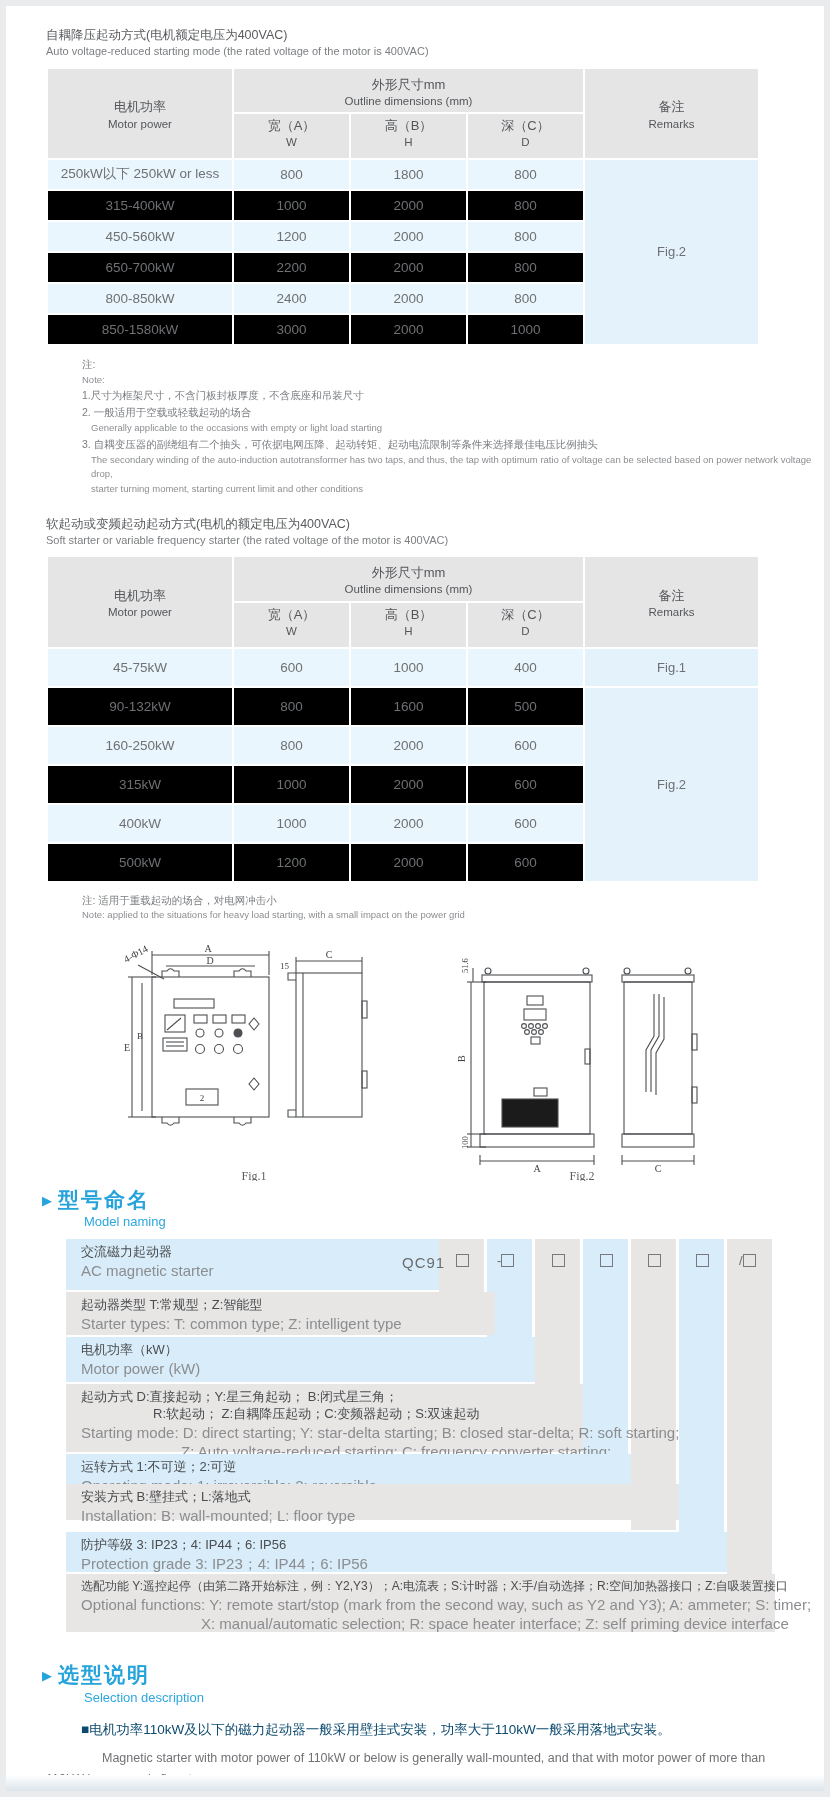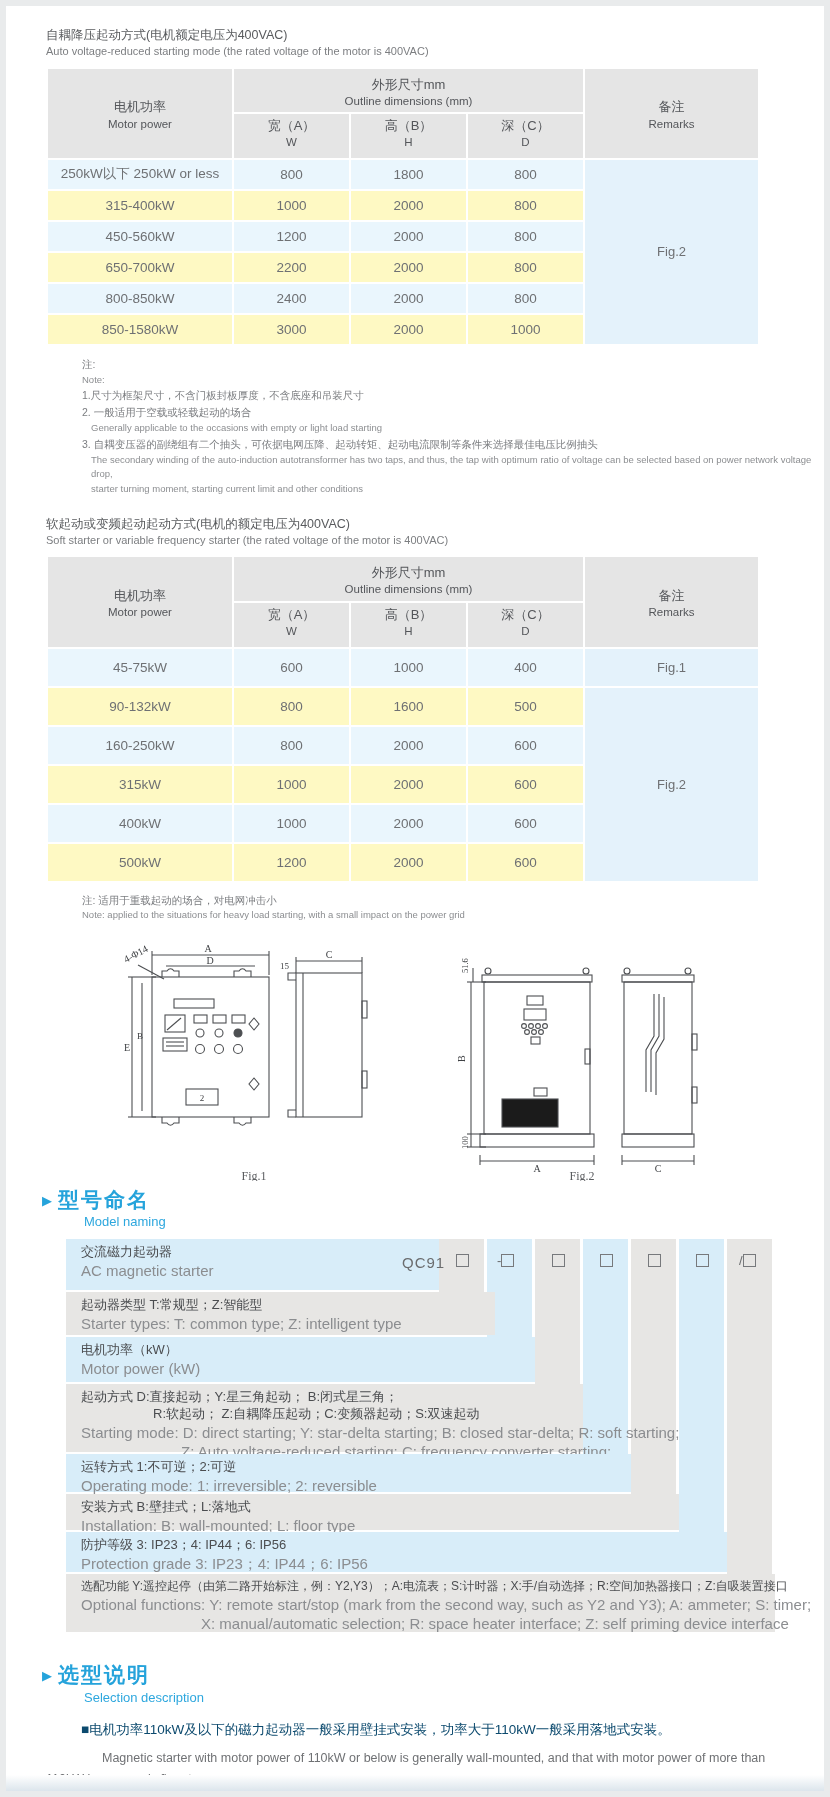--- a/index.html
+++ b/index.html
@@ -17,21 +17,21 @@
   .spec th, .spec td { border:2px solid #ffffff; text-align:center; vertical-align:middle; }
   .spec thead th { background:#e5e5e5; color:#54565a; font-weight:normal; }
   .th-zh { font-size:13px; line-height:1.4; }
   .th-en { font-size:11.5px; line-height:1.35; }
   .spec thead tr.h1 th { padding:7px 0 3px; }
   .spec thead tr.h2 th { padding:3px 16px 7px; }
   .spec tbody td { color:#6e7073; font-size:13.5px; }
   .t1 tbody td { height:27px; }
   .t2 tbody td { height:35px; }
   .row-a td { background:#eaf6fd; }
-  .row-b td { background:#fef9c3; }
+  .row-b td { background:#000000; }
   .spec td.remark-cell { background:#e4f2fb; font-size:13px; color:#6e7073; }
 
   
   .notes { margin:10px 0 0 36px; }
   .note-zh { font-size:10.5px; color:#7b7d80; line-height:1.6; }
   .note-en { font-size:9.5px; color:#8c8e91; line-height:1.55; padding-left:9px; }
 
   
   .figs { margin:16px 0 0 28px; }
   .figs text { font-family:"Liberation Serif","DejaVu Serif",serif; }
@@ -425,21 +425,21 @@
       <div class="nm-zh">起动方式  D:直接起动；Y:星三角起动；  B:闭式星三角；</div>
       <div class="nm-zh nm-indent-zh2">R:软起动；  Z:自耦降压起动；C:变频器起动；S:双速起动</div>
       <div class="nm-en">Starting mode: D: direct starting; Y: star-delta starting; B: closed star-delta; R: soft starting;</div>
       <div class="nm-en nm-indent-en2">Z: Auto voltage-reduced starting; C: frequency converter starting;</div>
       <div class="nm-en nm-indent-en2">S: double speed starting</div>
     </div>
     <div class="band blue" style="top:215px; height:38px; width:565px">
       <div class="nm-zh">运转方式 1:不可逆；2:可逆</div>
       <div class="nm-en">Operating mode: 1: irreversible; 2: reversible</div>
     </div>
-    <div class="band gray" style="top:255px; height:36px; width:613px">
+    <div class="band gray" style="top:245px; height:36px; width:613px">
       <div class="nm-zh">安装方式 B:壁挂式；L:落地式</div>
       <div class="nm-en">Installation: B: wall-mounted; L: floor type</div>
     </div>
     <div class="band blue" style="top:293px; height:40px; width:661px">
       <div class="nm-zh">防护等级  3: IP23；4: IP44；6: IP56</div>
       <div class="nm-en">Protection grade  3: IP23；4: IP44；6: IP56</div>
     </div>
     <div class="band gray" style="top:335px; height:58px; width:709px">
       <div class="nm-zh" style="font-size:12px">选配功能  Y:遥控起停（由第二路开始标注，例：Y2,Y3）；A:电流表；S:计时器；X:手/自动选择；R:空间加热器接口；Z:自吸装置接口</div>
       <div class="nm-en">Optional functions: Y: remote start/stop (mark from the second way, such as Y2 and Y3); A: ammeter; S: timer;</div>

